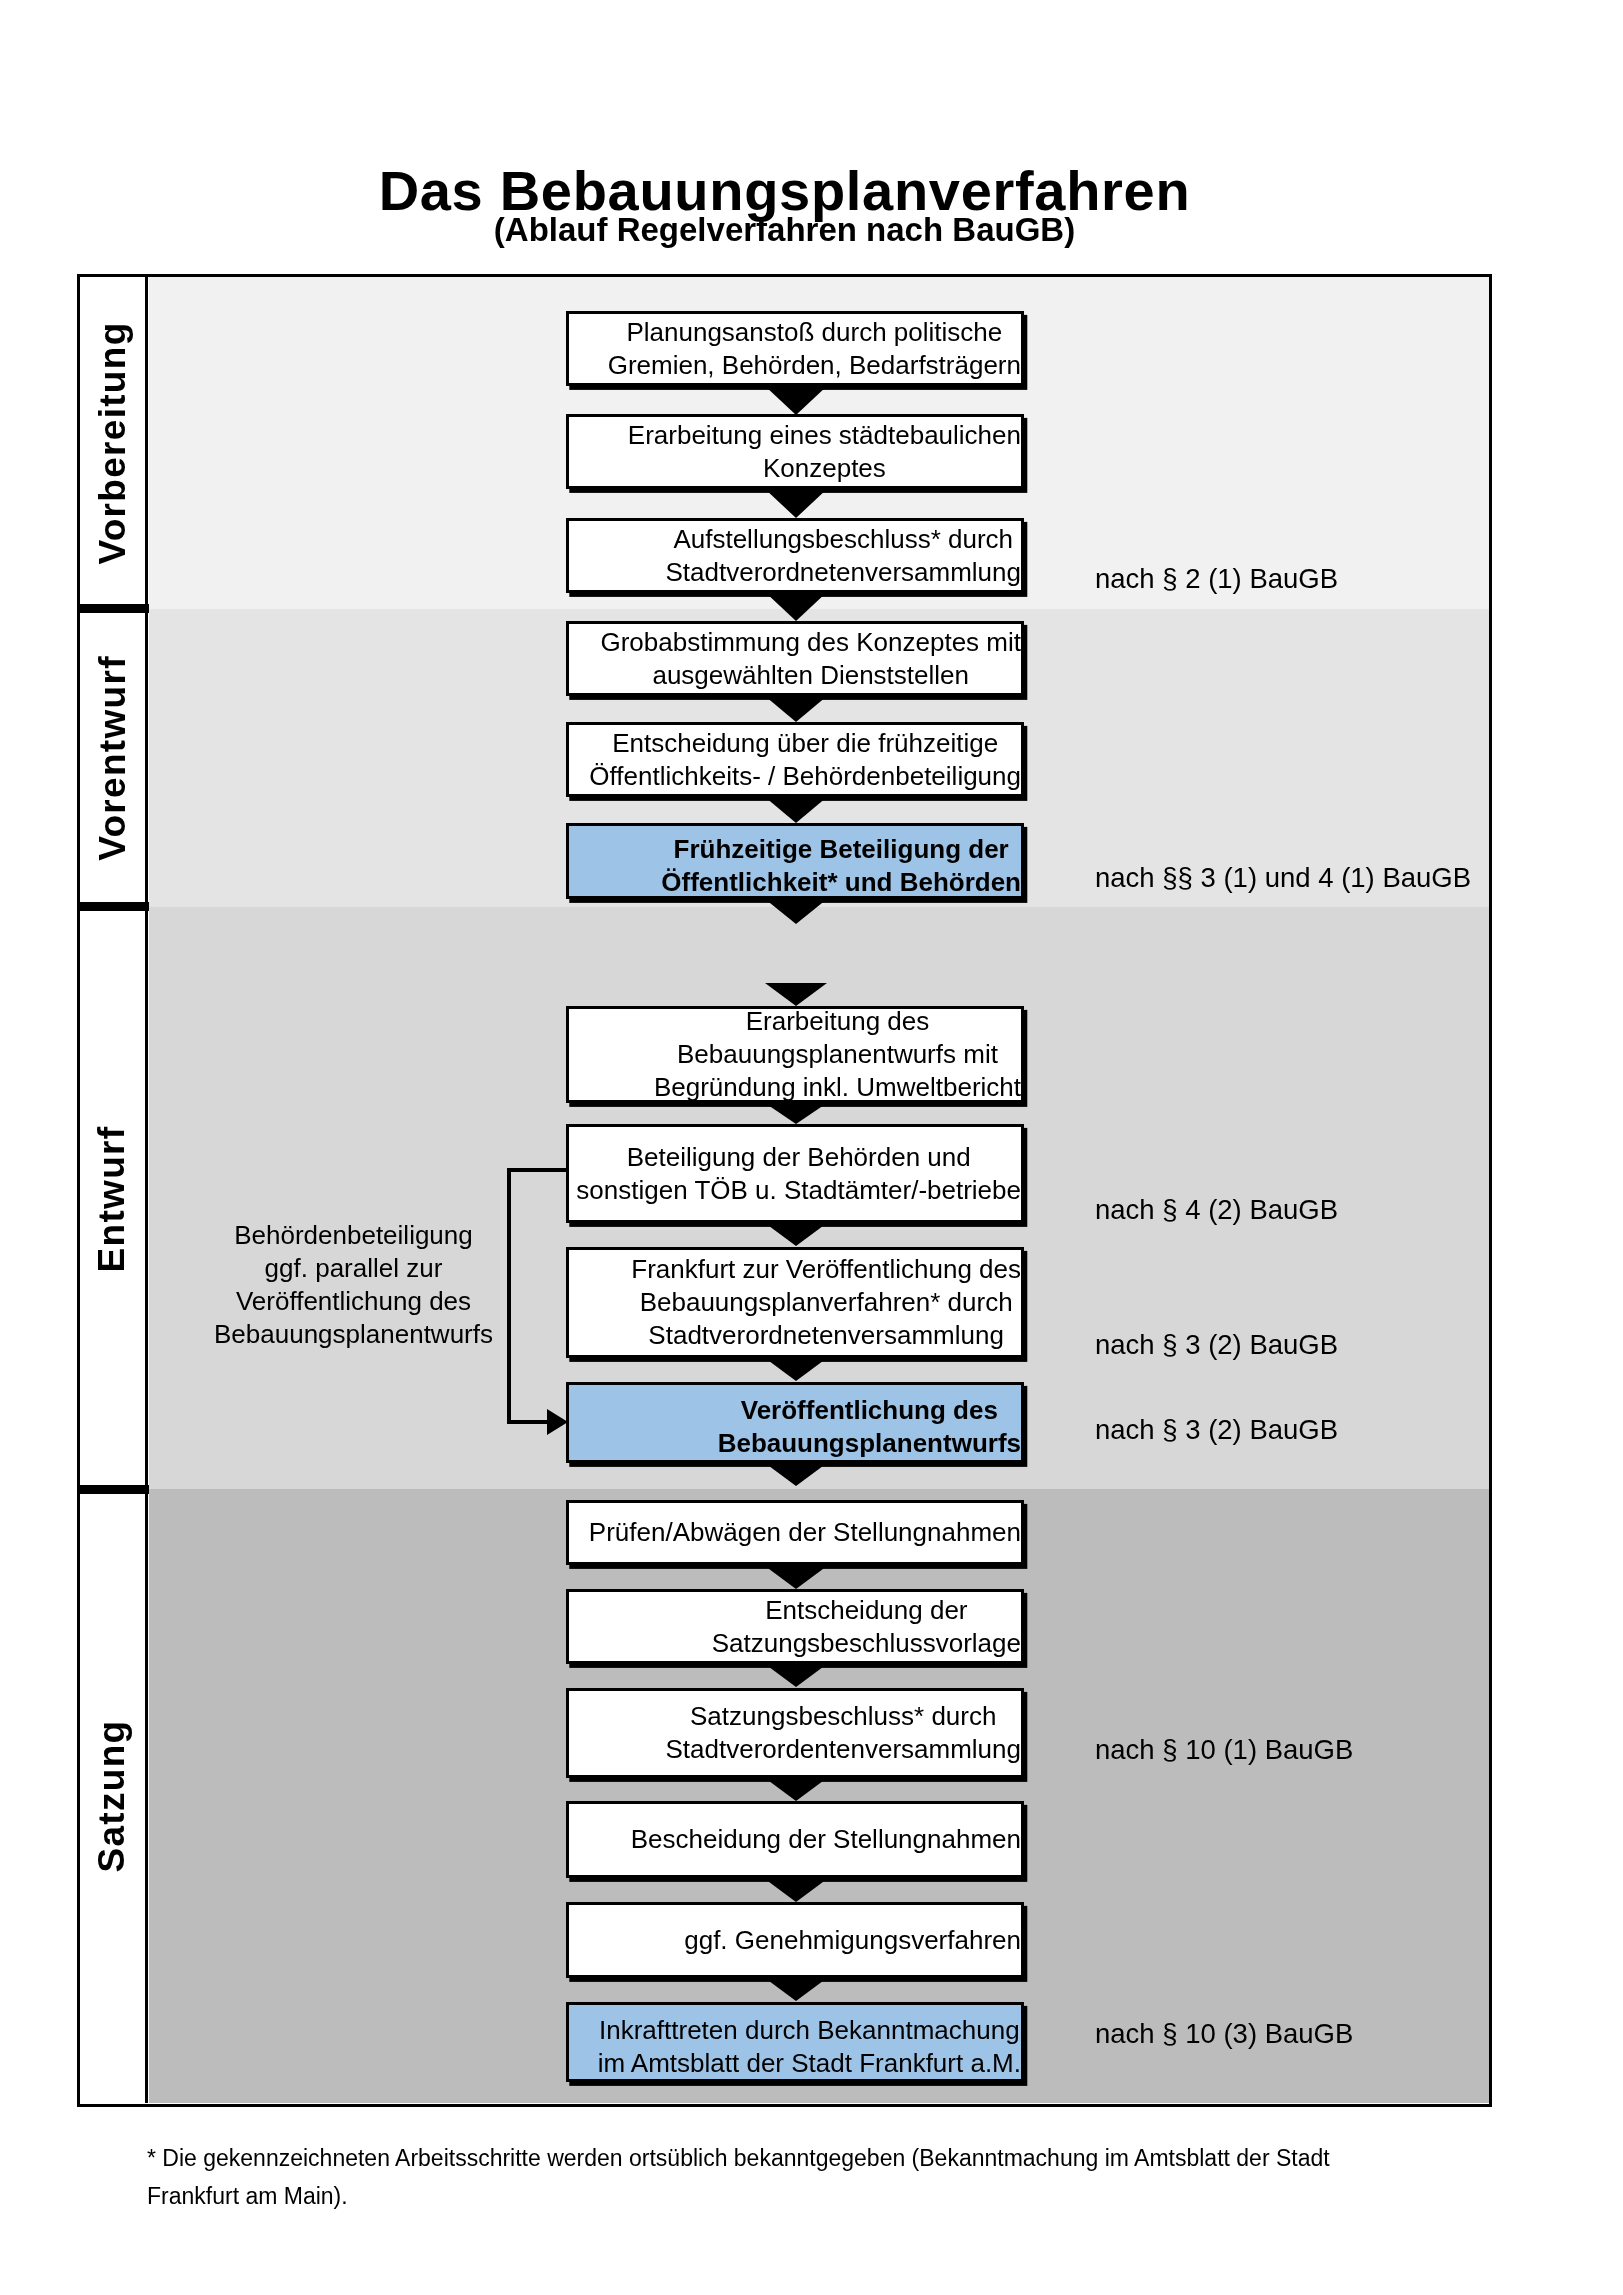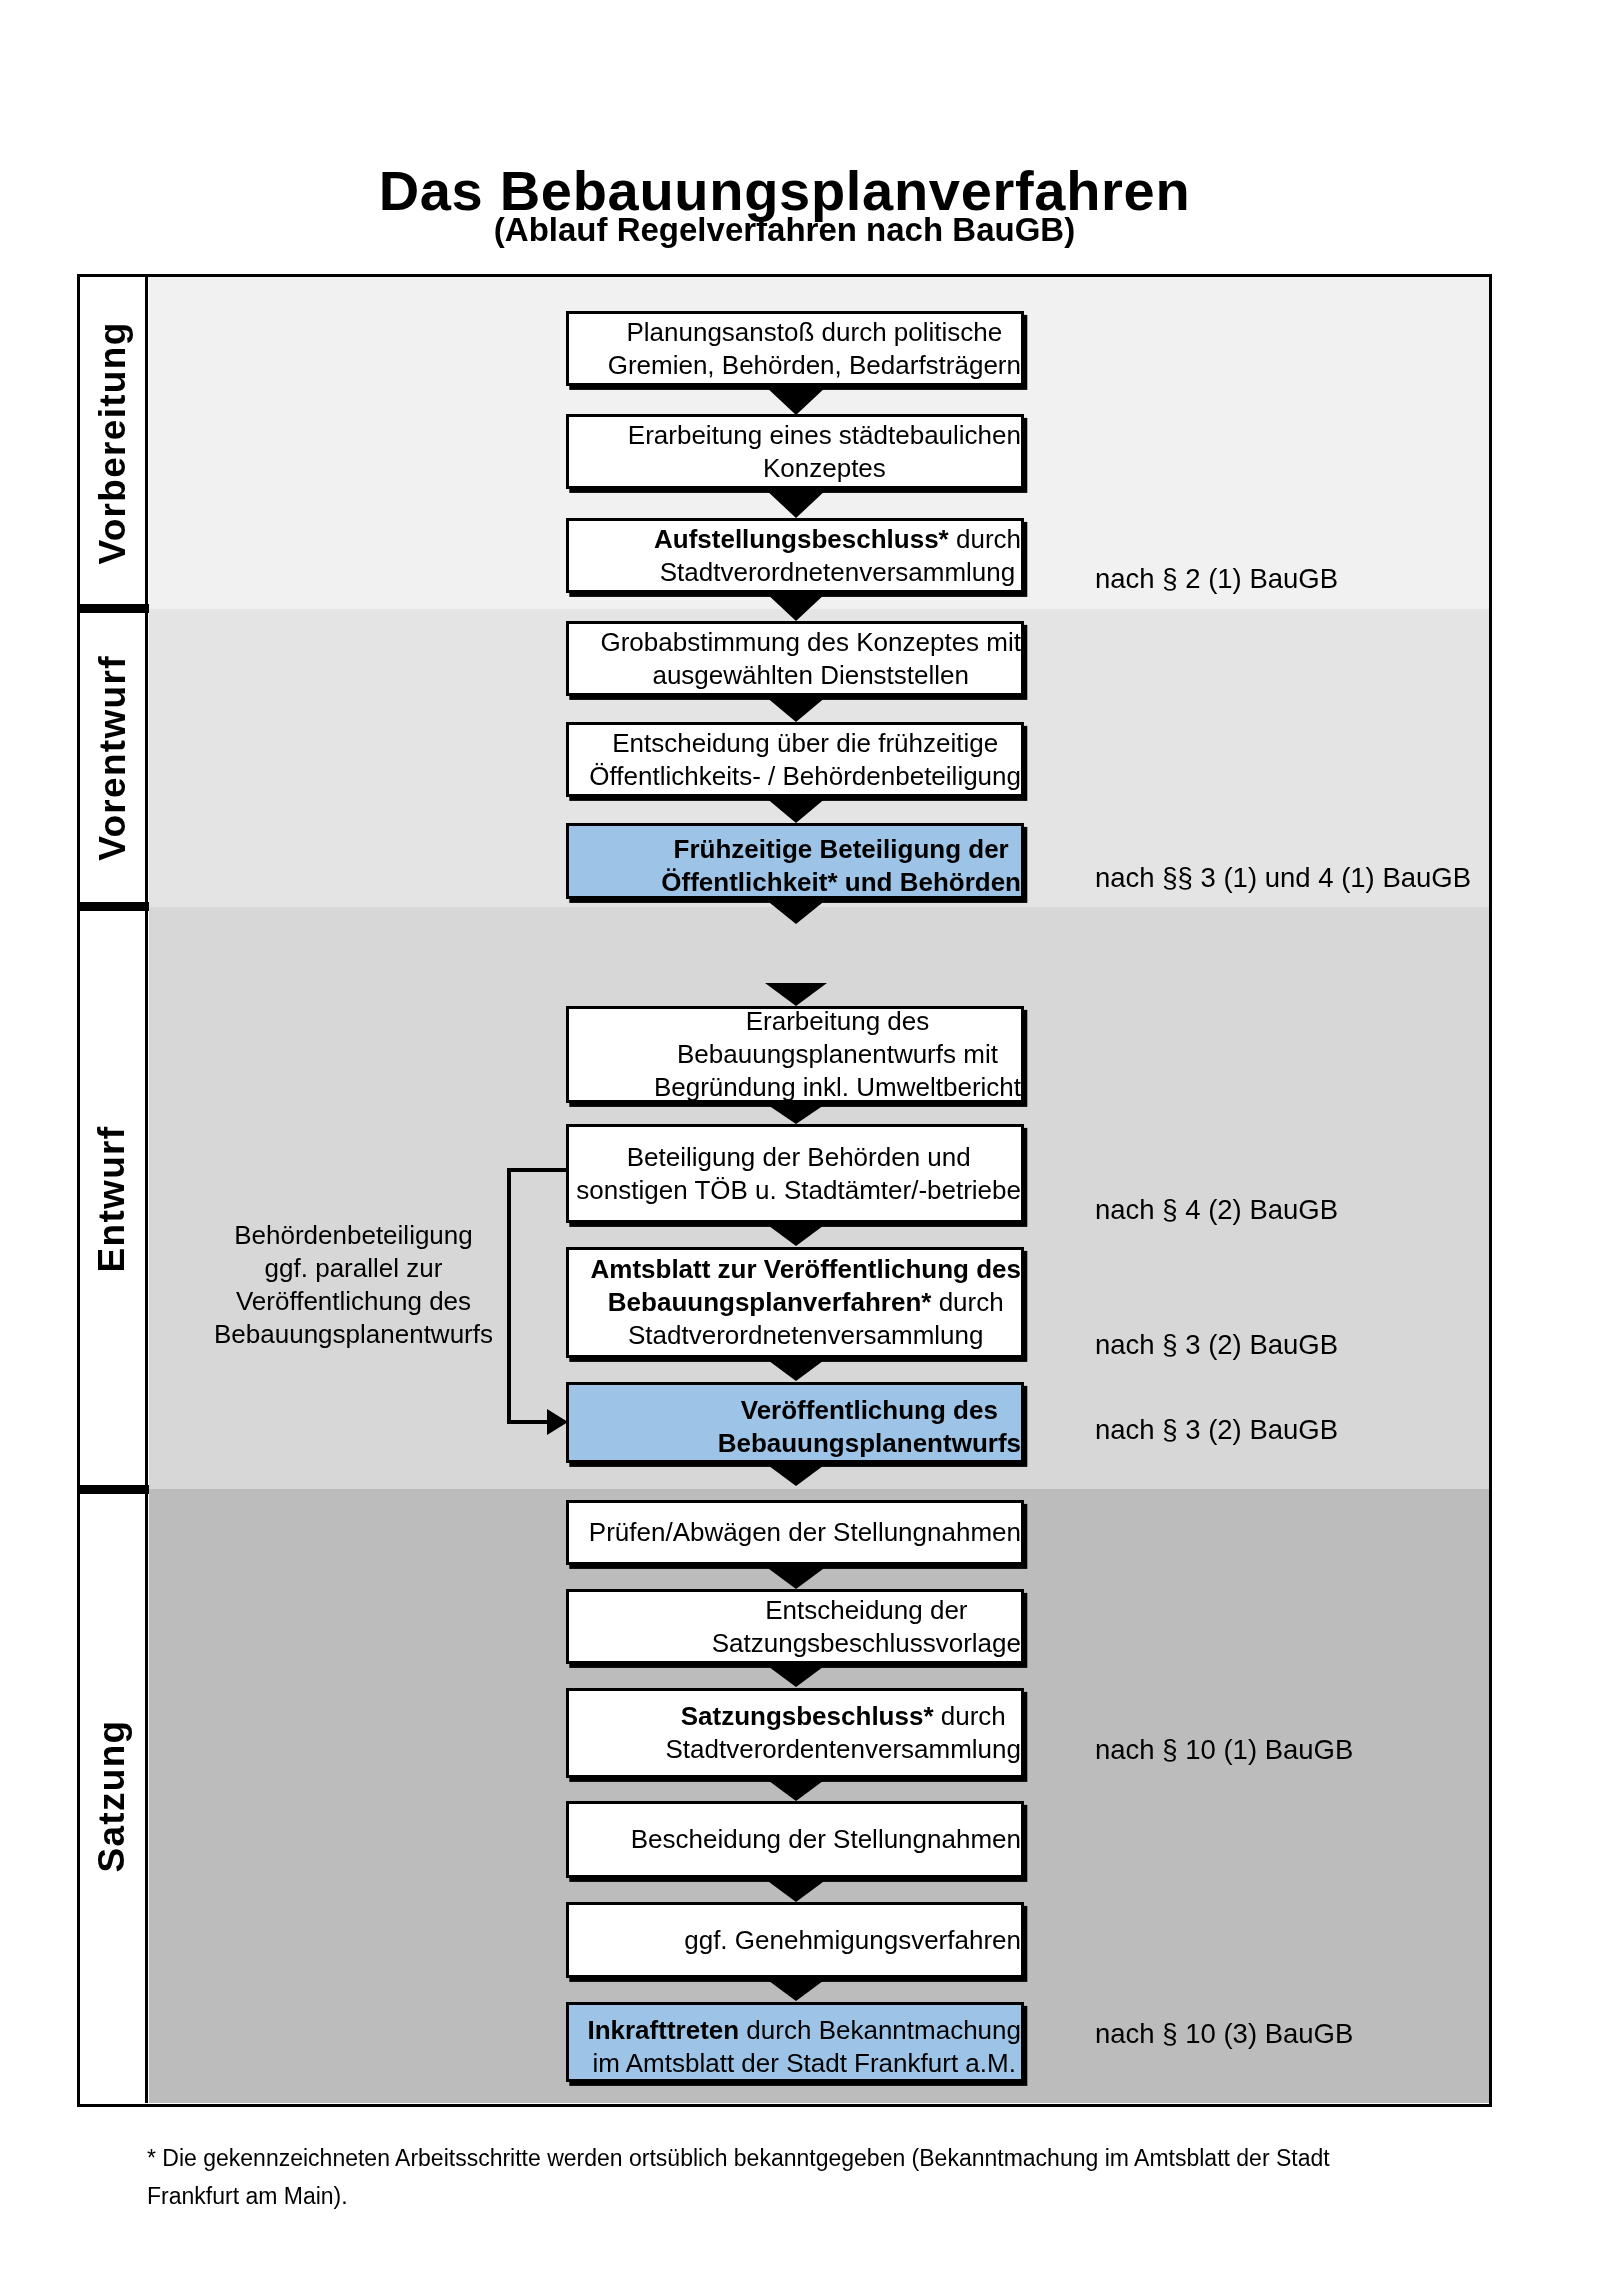--- a/index.html
+++ b/index.html
@@ -40,21 +40,21 @@
   .psep{position:absolute;left:0;width:69px;height:9.2px;background:#000;}
   .fbox{
     position:absolute;left:486px;width:458px;box-sizing:border-box;
     border:3.3px solid #000;background:#fff;
     box-shadow:3.3px 3.9px 0 #000;
     display:flex;align-items:center;justify-content:flex-end;text-align:center;
   }
   .fbox .ftext{font-size:26px;line-height:33px;}
   .fbox.blue{background:#9DC3E6;}
   .fbox.blue .ftext{font-weight:bold;margin-top:9px;}
-  .b{font-weight:bold;}
+  .b{font-weight:normal;}
   .arrow{
     position:absolute;left:685px;width:0;height:0;
     border-left:31px solid transparent;border-right:31px solid transparent;
     border-top:26px solid #000;
   }
   .ref{
     position:absolute;left:1015px;height:34px;line-height:34px;
     font-size:27.5px;white-space:nowrap;
   }
   .side-note{
@@ -142,21 +142,21 @@
     <div class="ftext"><span>Erarbeitung des</span><br><span>Bebauungsplanentwurfs mit</span><br><span>Begründung inkl. Umweltbericht</span></div>
   </div>
   <div class="arrow" style="top:826px;border-top-width:21px"></div>
 
   <div class="fbox" style="top:847px;height:99px">
     <div class="ftext"><span>Beteiligung der Behörden und</span><br><span>sonstigen TÖB u. Stadtämter/-betriebe</span></div>
   </div>
   <div class="arrow" style="top:946px;border-top-width:23.6px"></div>
 
   <div class="fbox" style="top:970px;height:111px">
-    <div class="ftext"><span class="b">Amtsblatt zur Veröffentlichung des</span><br><span class="b">Bebauungsplanverfahren*</span><span> durch</span><br><span>Stadtverordnetenversammlung</span></div>
+    <div class="ftext"><span class="b">Frankfurt zur Veröffentlichung des</span><br><span class="b">Bebauungsplanverfahren*</span><span> durch</span><br><span>Stadtverordnetenversammlung</span></div>
   </div>
   <div class="arrow" style="top:1081px;border-top-width:23.6px"></div>
 
   <div class="fbox blue" style="top:1105px;height:81px">
     <div class="ftext"><span>Veröffentlichung des</span><br><span>Bebauungsplanentwurfs</span></div>
   </div>
   <div class="arrow" style="top:1186px;border-top-width:23.6px"></div>
 
   <div class="side-note">
     <span>Behördenbeteiligung</span><br>

